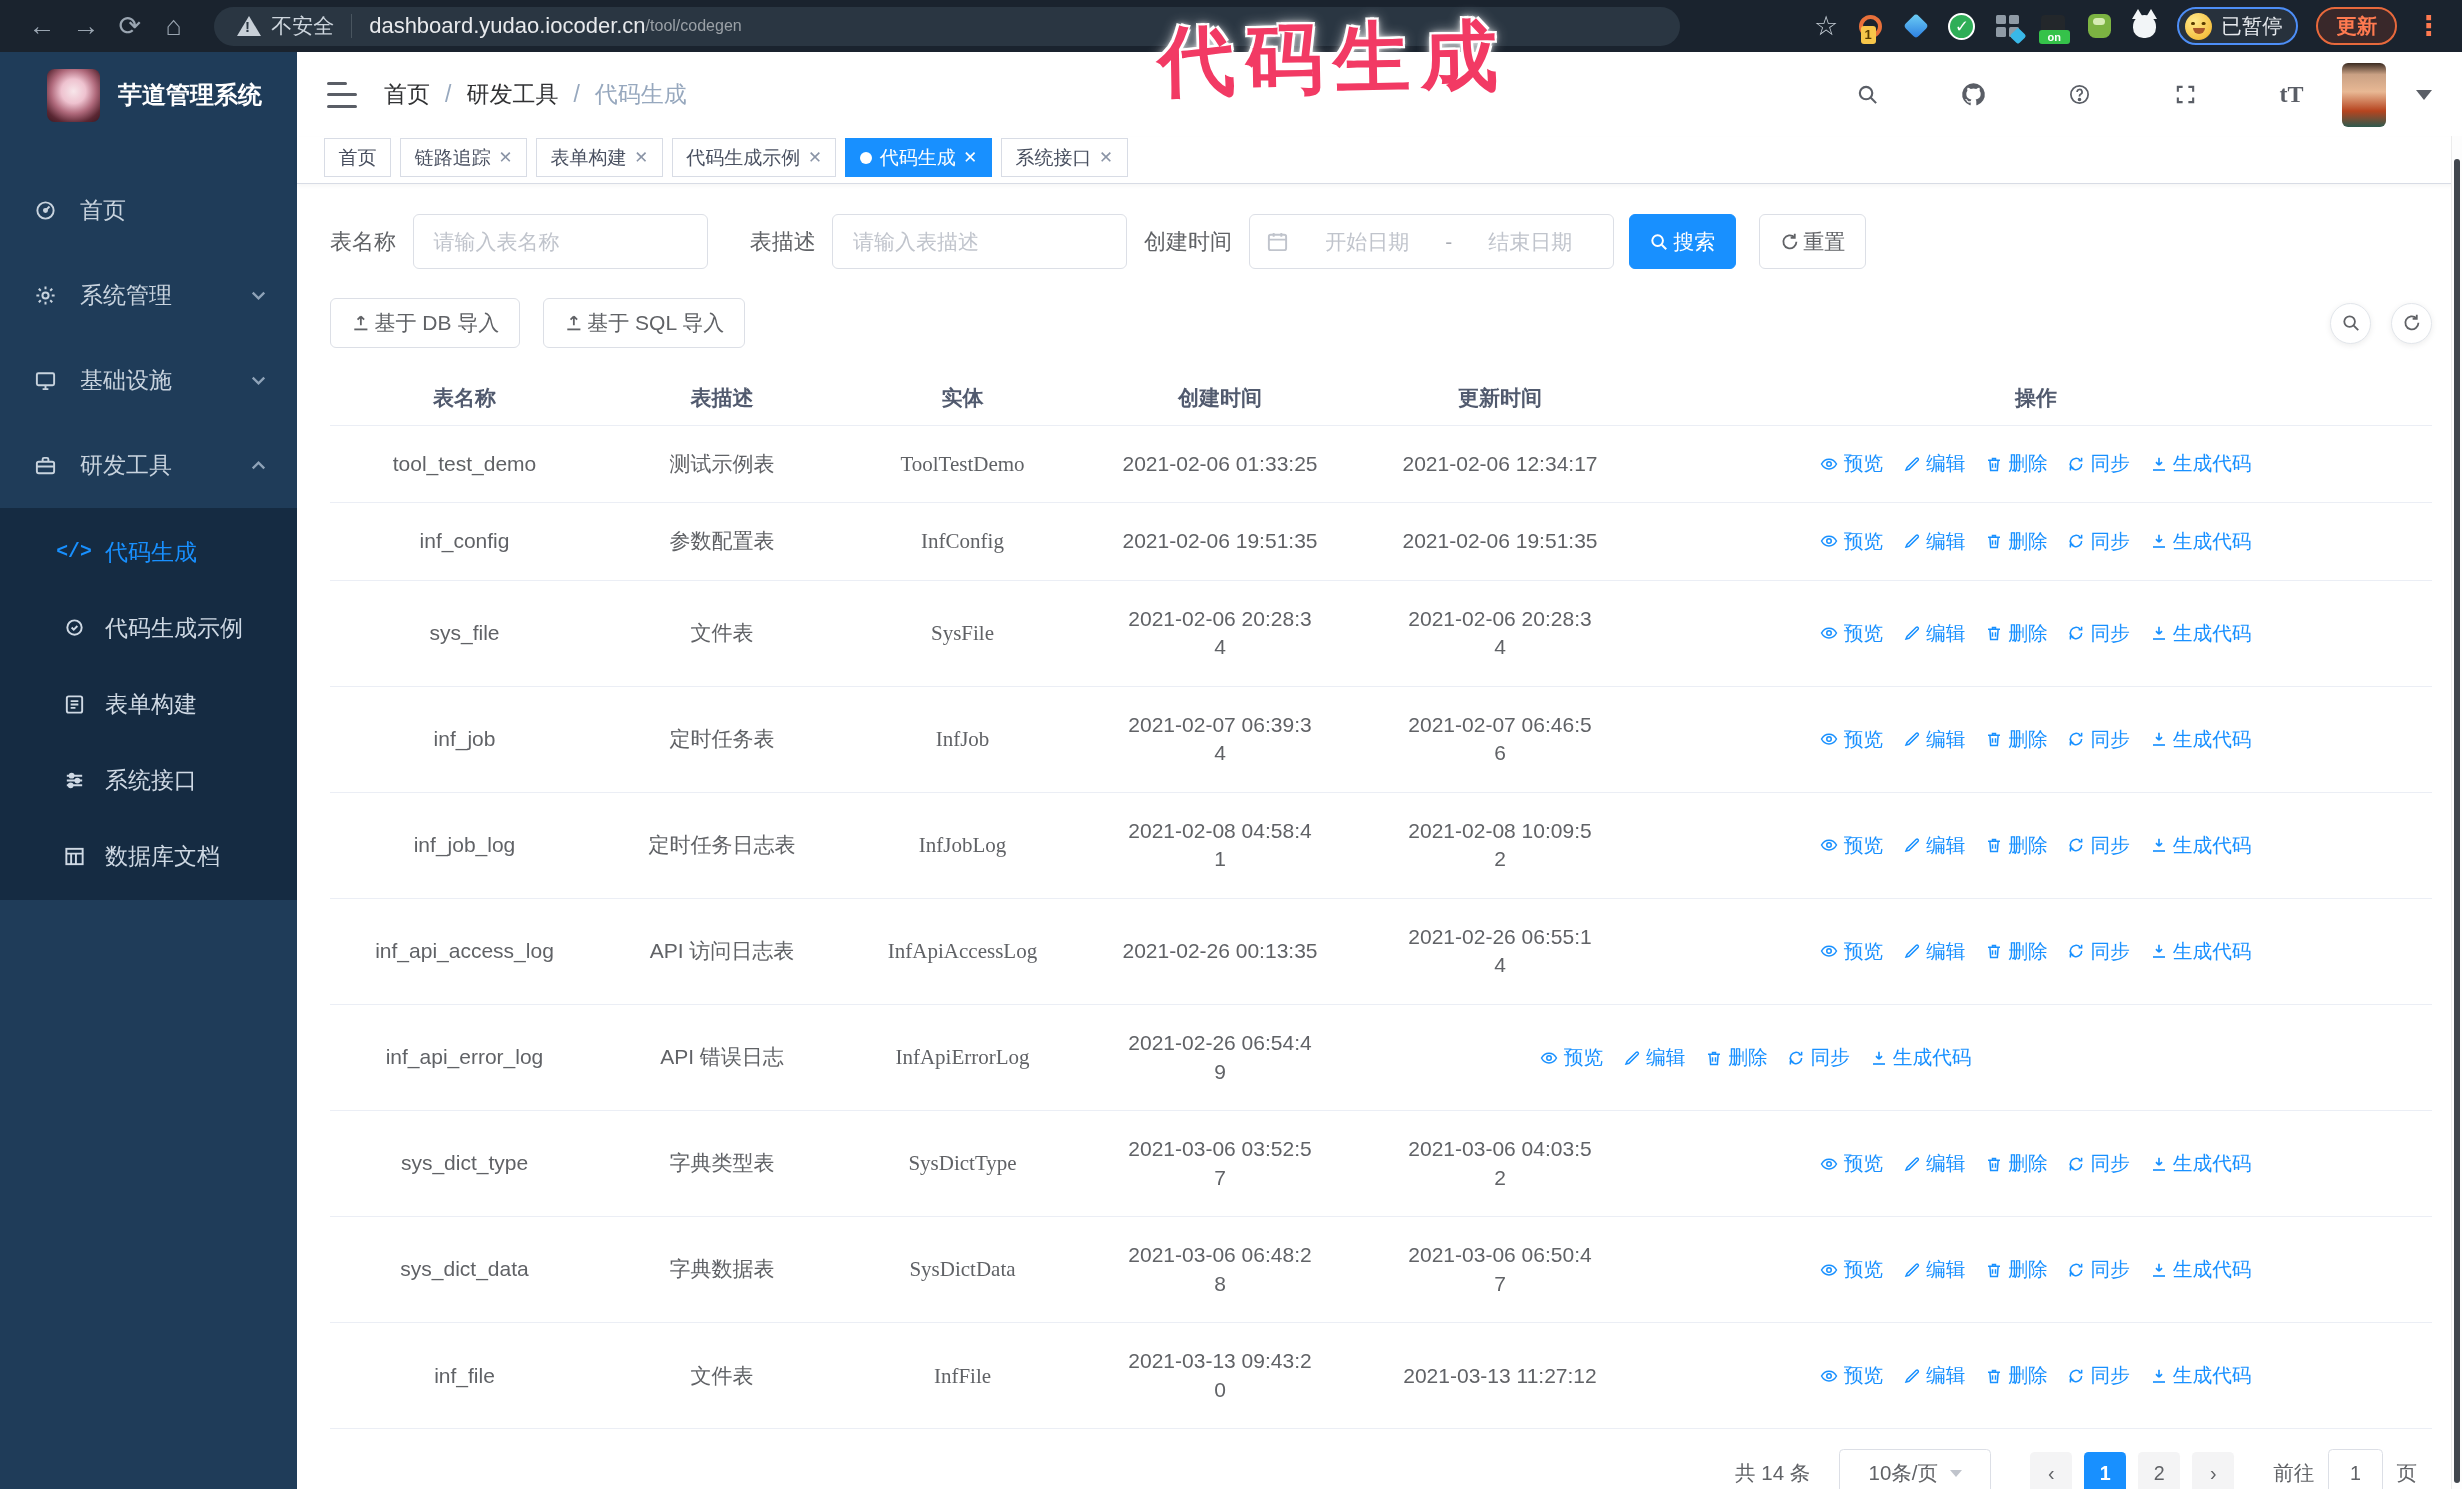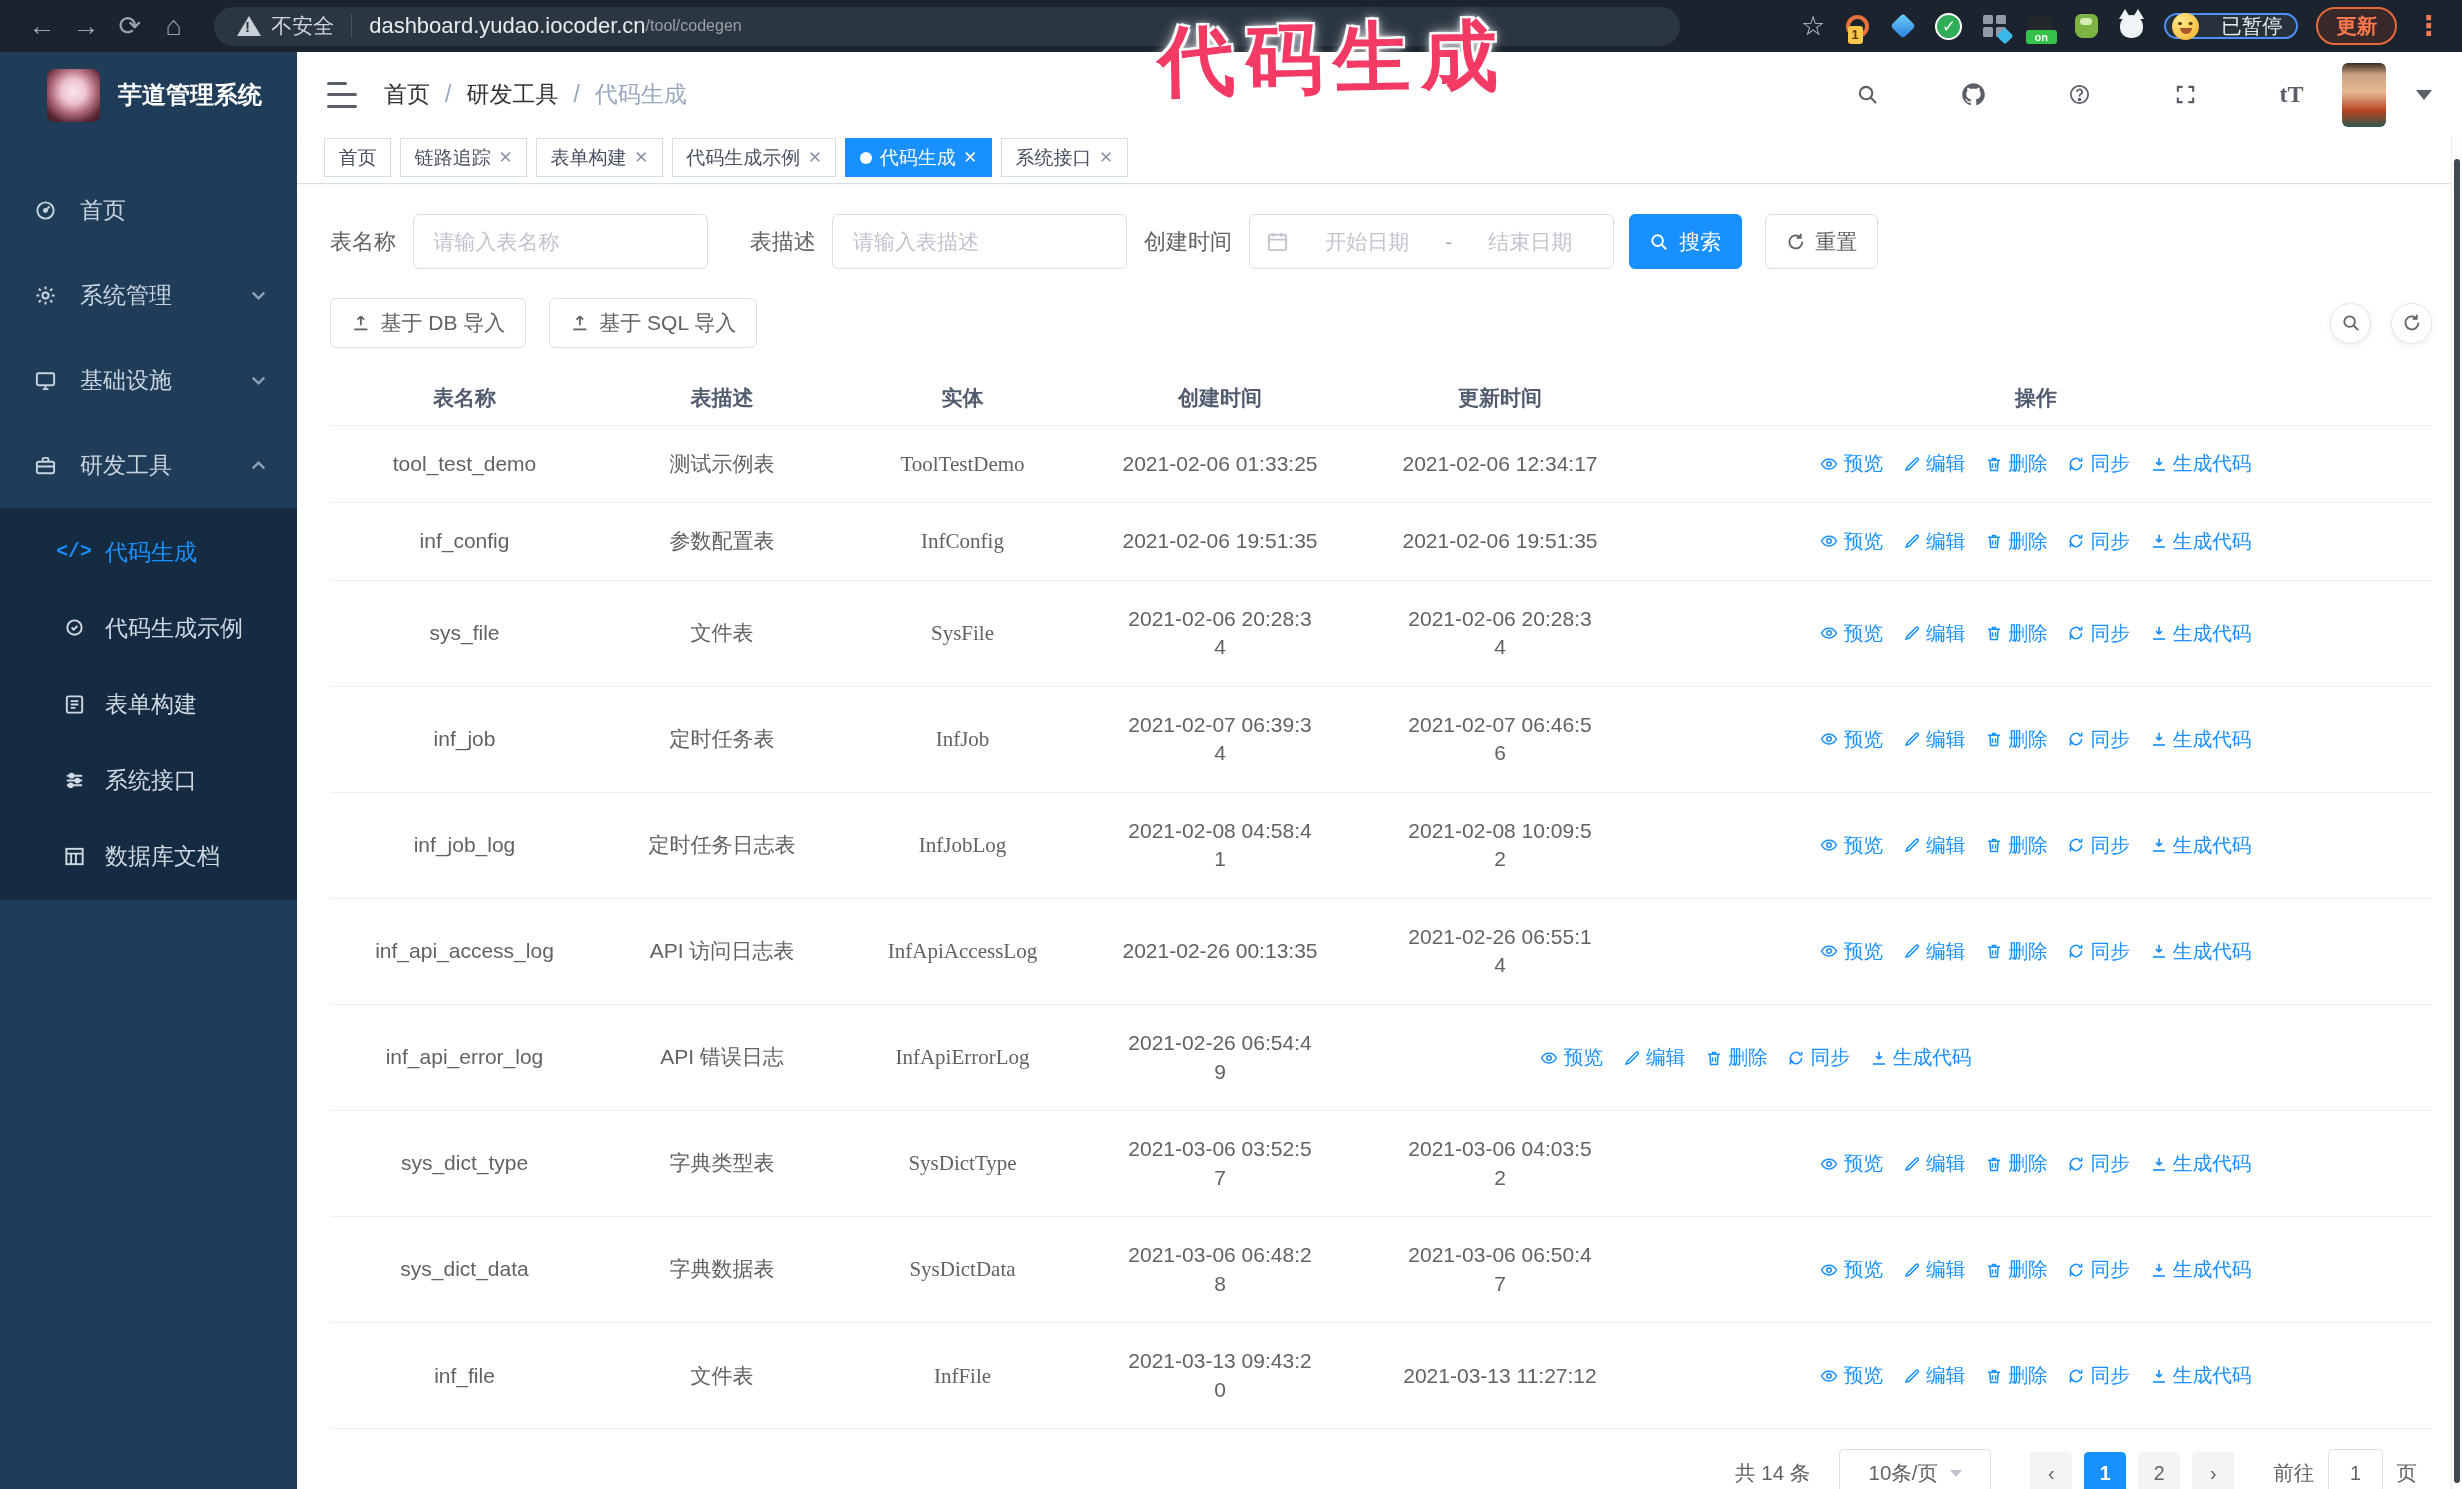--- a/index.html
+++ b/index.html
@@ -27,21 +27,21 @@
   .ext-grid { width:23px; height:23px; display:grid; grid-template-columns:9.8px 9.8px; grid-template-rows:9.8px 9.8px; gap:3px; position:relative; }
   .ext-grid i { background:#8f9aa5; border-radius:1.5px; }
   .ext-grid .gem2 { position:absolute; right:-4.5px; bottom:-4.5px; width:12px; height:12px; transform:rotate(45deg); background:#39b8e8; border-radius:2.3px; }
   .ext-on { width:24px; height:23px; background:#23272b; border-radius:3.8px; position:relative; }
   .ext-on i { position:absolute; right:-4.5px; bottom:-6px; width:31px; height:13.6px; background:#35c24a; border-radius:3px; color:#fff; font-style:normal; font-size:11px; font-weight:bold; display:flex; align-items:center; justify-content:center; }
   .ext-green { width:23px; height:24px; background:#7cb342; border-radius:6px 6px 7.6px 7.6px; position:relative; }
   .ext-green:before { content:""; position:absolute; left:5.3px; top:3.8px; width:12px; height:7.6px; border-radius:3.8px; background:#d7ecb4; }
   .ext-puppet { width:23px; height:23px; background:#f2f5f7; border-radius:50% 50% 45% 45%; position:relative; }
   .ext-puppet:before,.ext-puppet:after { content:""; position:absolute; top:-6px; width:0; height:0; border-left:6px solid transparent; border-right:6px solid transparent; border-bottom:10.6px solid #f2f5f7; }
   .ext-puppet:before { left:-0.8px; } .ext-puppet:after { right:-0.8px; }
-  .paused-pill { height:26px; border:2.3px solid #4d8ef7; border-radius:19.7px; background:#27313c; display:flex; align-items:center; gap:22px; padding:0 13.6px 0 6px; }
+  .paused-pill { height:38px; border:2.3px solid #4d8ef7; border-radius:19.7px; background:#27313c; display:flex; align-items:center; gap:9px; padding:0 13.6px 0 6px; }
   .emoji-face { width:27px; height:27px; border-radius:50%; background:radial-gradient(circle at 35% 30%,#ffe98a,#f6c244 70%,#d99b1e); position:relative; }
   .emoji-face:before { content:""; position:absolute; left:6px; top:9px; width:3.8px; height:3.8px; border-radius:50%; background:#5a3c00; box-shadow:10.6px 0 0 #5a3c00; }
   .emoji-face:after { content:""; position:absolute; left:7.6px; bottom:5.3px; width:12px; height:6px; border-radius:0 0 7.6px 7.6px; background:#a9562a; }
   .paused-label { color:#e6e9ed; font-size:20.5px; }
   .update-btn { height:38px; border:2.3px solid #e8693c; border-radius:19.7px; background:#39282a; color:#ff7a50; font-size:20.5px; font-weight:bold; display:flex; align-items:center; padding:0 18px; }
   .dots-ico { color:#ff7a50; font-size:27px; font-weight:bold; letter-spacing:0; }
 
   
   .annotation { position:absolute; left:1158px; top:7.6px; z-index:50; font-size:77px; font-weight:bold; letter-spacing:10.6px; color:#f23a64; transform:rotate(-1deg);
     text-shadow:0 0 4.5px #fff,0 0 7.6px #fff,2.3px 2.3px 0 #fff,-2.3px -2.3px 0 #fff,2.3px -2.3px 0 #fff,-2.3px 2.3px 0 #fff,0 0 13.6px rgba(255,255,255,.9); }
@@ -87,21 +87,21 @@
   .content { padding:30px 30px 0 33px; }
   .filter-row { display:flex; align-items:center; }
   .f-label { font-size:22px; color:#606266; margin-right:16.7px; white-space:nowrap; }
   .f-input { width:295px; height:55px; border:1.5px solid #dcdfe6; border-radius:6px; font-size:21px; color:#606266; padding:0 19.7px; outline:none; font-family:inherit; }
   .f-input::placeholder { color:#c0c4cc; }
   .gap1 { width:42px; } .gap2 { width:16.7px; }
   .daterange { width:365px; height:55px; border:1.5px solid #dcdfe6; border-radius:6px; display:flex; align-items:center; padding:0 16.7px; gap:12px; }
   .dr-ph { color:#c0c4cc; font-size:21px; flex:1; text-align:center; }
   .dr-sep { color:#a8abb2; font-size:21px; }
   .cal-ico { color:#c0c4cc; }
-  .btn { height:55px; border-radius:6px; display:inline-flex; align-items:center; gap:10px; font-size:21px; padding:0 19.7px; cursor:pointer; border:1.5px solid #dcdfe6; background:#fff; color:#606266; white-space:nowrap; }
+  .btn { height:55px; border-radius:6px; display:inline-flex; align-items:center; gap:4px; font-size:21px; padding:0 19.7px; cursor:pointer; border:1.5px solid #dcdfe6; background:#fff; color:#606266; white-space:nowrap; }
   .btn.primary { background:#1890ff; border-color:#1890ff; color:#fff; }
   .btn-search { margin-left:15px; } .btn-reset { margin-left:16.7px; }
 
   .action-row { margin-top:29px; display:flex; align-items:center; }
   .action-row .btn { height:50px; }
   .btn + .btn { margin-left:23px; }
   .circle-btns { margin-left:auto; display:flex; gap:19.7px; }
   .circle-btn { width:41px; height:41px; border-radius:50%; border:1.5px solid #e2e6eb; box-shadow:0 1.5px 6px rgba(0,0,0,.08); display:flex; align-items:center; justify-content:center; color:#606266; cursor:pointer; background:#fff; }
 
   

